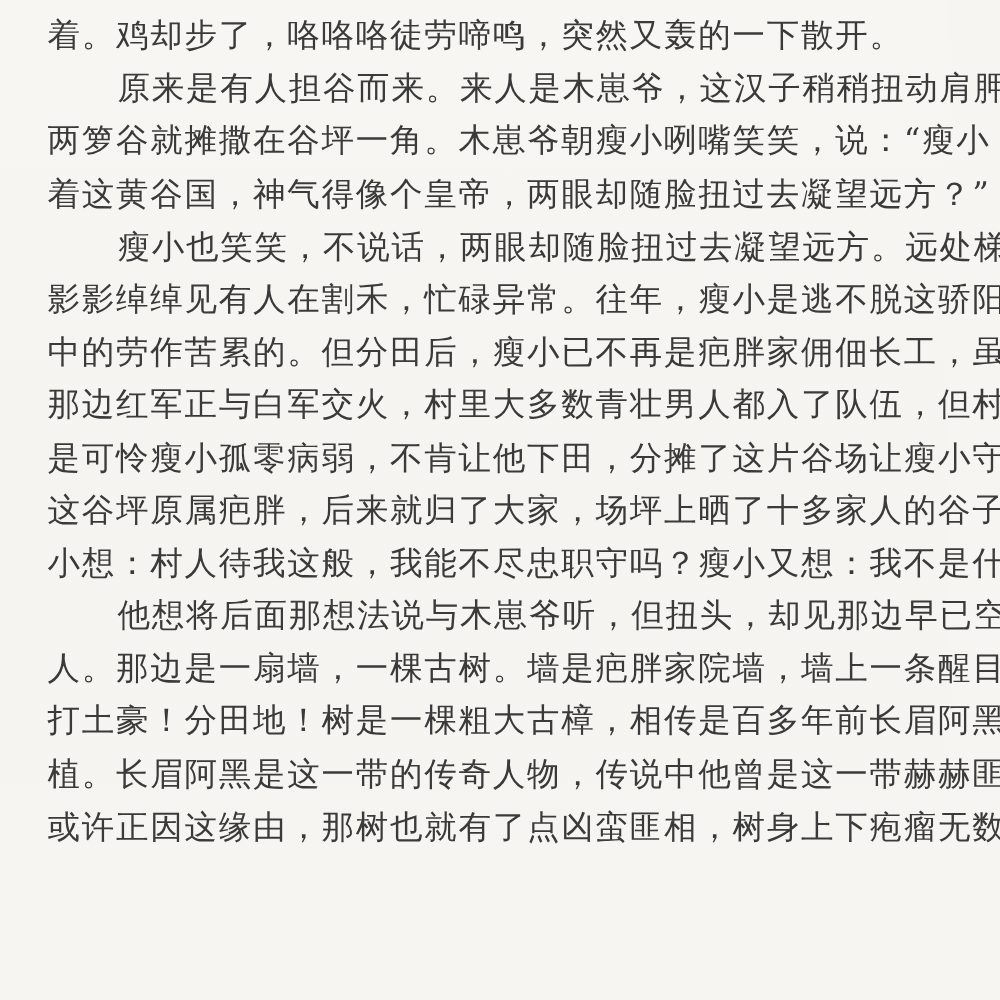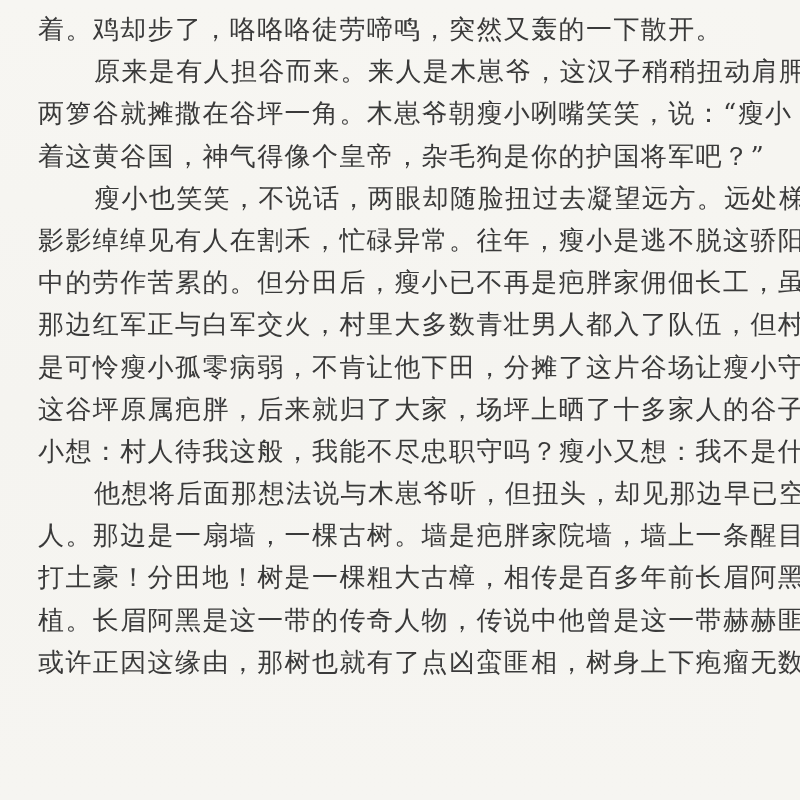--- a/index.html
+++ b/index.html
@@ -36,21 +36,21 @@
     }
   </style>
 </head>
 <body>
 
 <div class="page">
   <div class="text-block">
     <div class="line">着。鸡却步了，咯咯咯徒劳啼鸣，突然又轰的一下散开。</div>
     <div class="line indent">原来是有人担谷而来。来人是木崽爷，这汉子稍稍扭动肩胛，</div>
     <div class="line">两箩谷就摊撒在谷坪一角。木崽爷朝瘦小咧嘴笑笑，说：“瘦小！你守</div>
-    <div class="line">着这黄谷国，神气得像个皇帝，杂毛狗是你的护国将军吧？”</div>
+    <div class="line">着这黄谷国，神气得像个皇帝，两眼却随脸扭过去凝望远方？”</div>
     <div class="line indent">瘦小也笑笑，不说话，两眼却随脸扭过去凝望远方。远处梯田上，</div>
     <div class="line">影影绰绰见有人在割禾，忙碌异常。往年，瘦小是逃不脱这骄阳酷暑</div>
     <div class="line">中的劳作苦累的。但分田后，瘦小已不再是疤胖家佣佃长工，虽说山</div>
     <div class="line">那边红军正与白军交火，村里大多数青壮男人都入了队伍，但村人还</div>
     <div class="line">是可怜瘦小孤零病弱，不肯让他下田，分摊了这片谷场让瘦小守了。</div>
     <div class="line">这谷坪原属疤胖，后来就归了大家，场坪上晒了十多家人的谷子。瘦</div>
     <div class="line">小想：村人待我这般，我能不尽忠职守吗？瘦小又想：我不是什么皇</div>
     <div class="line indent">他想将后面那想法说与木崽爷听，但扭头，却见那边早已空空无</div>
     <div class="line">人。那边是一扇墙，一棵古树。墙是疤胖家院墙，墙上一条醒目标语：</div>
     <div class="line">打土豪！分田地！树是一棵粗大古樟，相传是百多年前长眉阿黑所</div>

